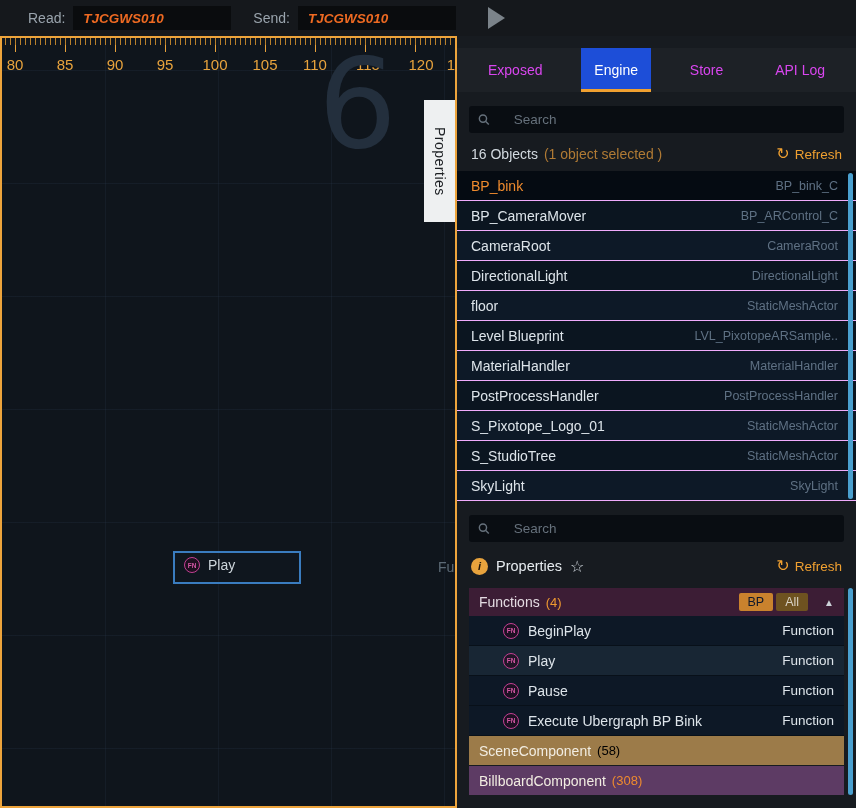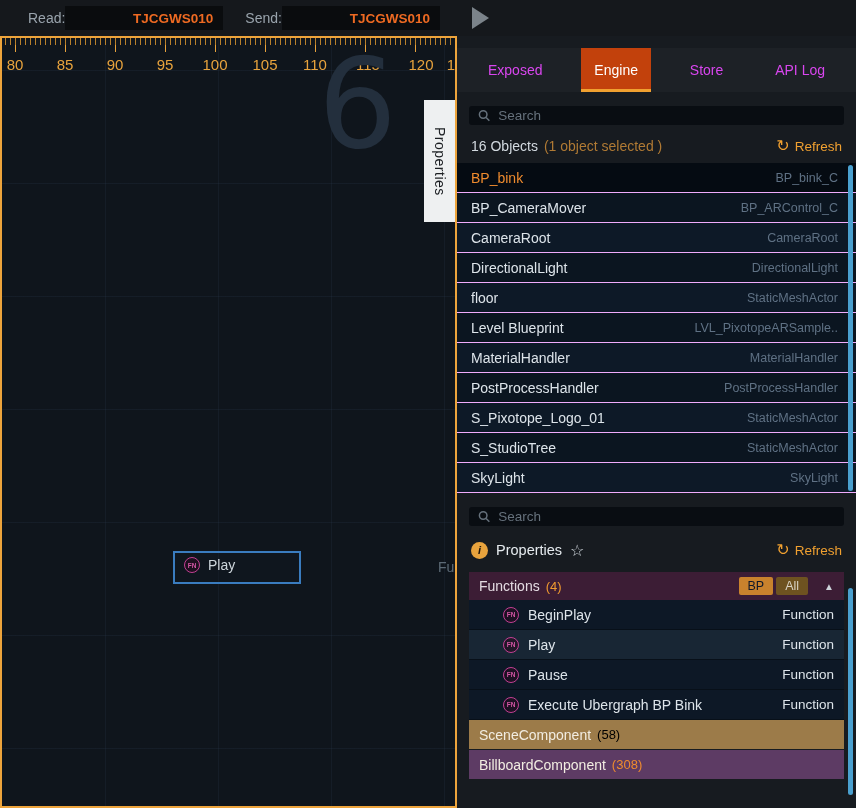--- a/index.html
+++ b/index.html
@@ -13,26 +13,25 @@
 
   
   .topbar {
     position:absolute; top:0; left:0; width:856px; height:36px;
     background:#15181c; display:flex; align-items:center;
   }
   .tb-label { color:#9aa4ad; font-size:14px; }
   .tb-label.first { margin-left:28px; }
   .tb-label.second { margin-left:22px; }
   .tb-input {
-    width:158px; height:24px; 
+    width:158px; height:24px; margin-left:8px;
     background:#0a0c0e; border:none; outline:none;
-    color:#ee6a22; font-weight:bold;
+    color:#ee6a22; font-style:italic; font-weight:bold;
     font-size:13.5px; padding:0 10px;
     font-family:"Liberation Sans", sans-serif;
-    text-align:right;
   }
   .play-btn {
     margin-left:32px; width:0; height:0; cursor:pointer;
     border-left:17px solid #7b838a;
     border-top:11px solid transparent;
     border-bottom:11px solid transparent;
   }
 
   
   .viewport {
@@ -93,27 +92,27 @@
   }
   .tabbar {
     margin-top:12px; height:44px; background:#1d2126;
     display:flex; justify-content:space-between; padding:0 18px;
   }
   .tab {
     height:44px; line-height:44px; padding:0 13px;
     color:#d946ef; font-size:14px; cursor:pointer; white-space:nowrap;
   }
   .tab.active {
-    background:#c2410c; color:#ffffff;
+    background:#1d4ed8; color:#ffffff;
     box-shadow:inset 0 -3px 0 #f0a030;
     text-align:center;
   }
   .search {
-    margin:14px 12px 0; height:19px; background:#090d12; border-radius:3px;
-    display:flex; align-items:center; padding:0 9px; gap:8px;
+    margin:14px 12px 0; height:27px; background:#090d12; border-radius:3px;
+    display:flex; align-items:center; padding:0 9px; gap:24px;
   }
   .search input {
     background:transparent; border:none; outline:none; width:100%;
     color:#aeb6bd; font-size:13.5px; font-family:"Liberation Sans", sans-serif;
   }
   .search input::placeholder { color:#66717c; }
 
   .obj-header {
     display:flex; align-items:center;
     margin:12px 14px 8px 14px; height:18px; font-size:14px;

